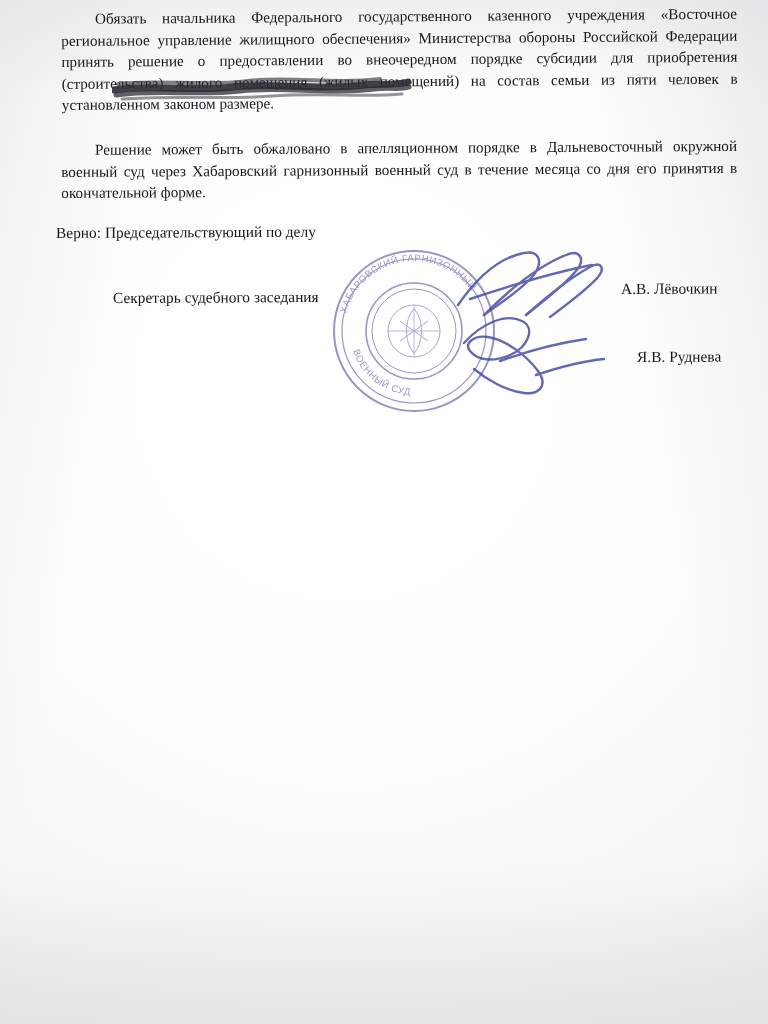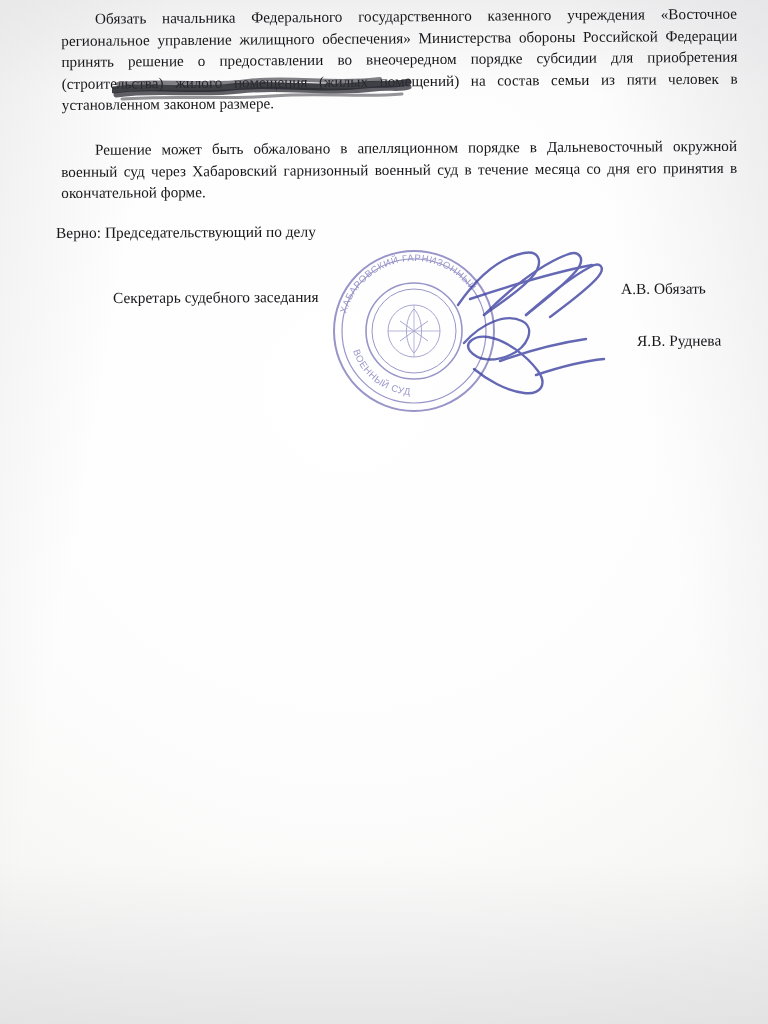--- a/index.html
+++ b/index.html
@@ -72,21 +72,21 @@
 
   .signline {
     position: absolute;
     font-size: 15.4px;
     color: #17171a;
     white-space: nowrap;
   }
   #certified-line { left: 56px; top: 224px; transform: rotate(-0.3deg); transform-origin: left top; }
   #secretary-line { left: 113px; top: 289px; transform: rotate(-0.3deg); transform-origin: left top; }
   #judge-name     { left: 621px; top: 280px; transform: rotate(-0.3deg); transform-origin: left top; }
-  #secretary-name { left: 637px; top: 332px; transform: rotate(-0.3deg); transform-origin: left top; font-family: Liberation Serif, serif; }
+  #secretary-name { left: 637px; top: 348px; transform: rotate(-0.3deg); transform-origin: left top; font-family: Liberation Serif, serif; }
 
   
   #redaction {
     position: absolute;
     left: 112px;
     top: 68px;
     width: 300px;
     height: 36px;
     pointer-events: none;
   }
@@ -126,21 +126,21 @@
     <div class="para" id="para-1">
       <p>Обязать начальника Федерального государственного казенного учреждения «Восточное региональное управление жилищного обеспечения» Министерства обороны Российской Федерации принять решение о предоставлении во внеочередном порядке  субсидии для приобретения (строительства) жилого помещения (жилых помещений) на состав семьи из пяти человек в установленном законом размере.</p>
     </div>
 
     <div class="para" id="para-2">
       <p>Решение может быть обжаловано в апелляционном порядке в Дальневосточный окружной военный суд через Хабаровский гарнизонный военный суд в течение месяца со дня его принятия в окончательной форме.</p>
     </div>
 
     <div class="signline" id="certified-line">Верно: Председательствующий по делу</div>
     <div class="signline" id="secretary-line">Секретарь судебного заседания</div>
-    <div class="signline" id="judge-name">А.В. Обязать</div>
+    <div class="signline" id="judge-name">А.В. Лёвочкин</div>
     <div class="signline" id="secretary-name">Я.В. Руднева</div>
 
     <svg id="redaction" viewBox="0 0 300 36">
       <g stroke="#2b2b33" fill="none" stroke-linecap="round">
         <path d="M2,22 C40,16 80,24 120,19 C160,14 210,23 252,17 C268,15 282,18 296,14" stroke-width="7" opacity="0.9"></path>
         <path d="M4,27 C44,21 86,28 128,23 C170,18 220,27 262,21 C276,19 288,22 297,19" stroke-width="5" opacity="0.75"></path>
         <path d="M6,16 C46,11 92,19 136,13 C180,8 224,17 268,11" stroke-width="4" opacity="0.6"></path>
         <path d="M10,31 C60,27 110,32 160,28 C210,24 250,30 290,26" stroke-width="3" opacity="0.5"></path>
       </g>
     </svg>

